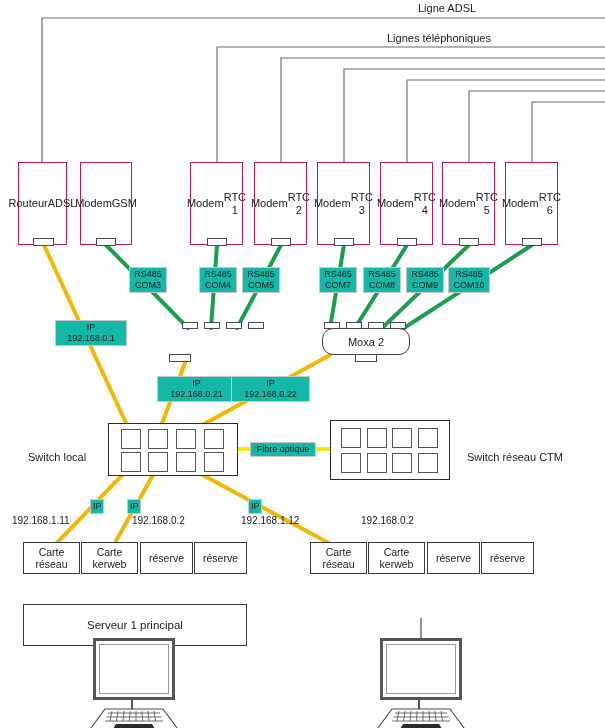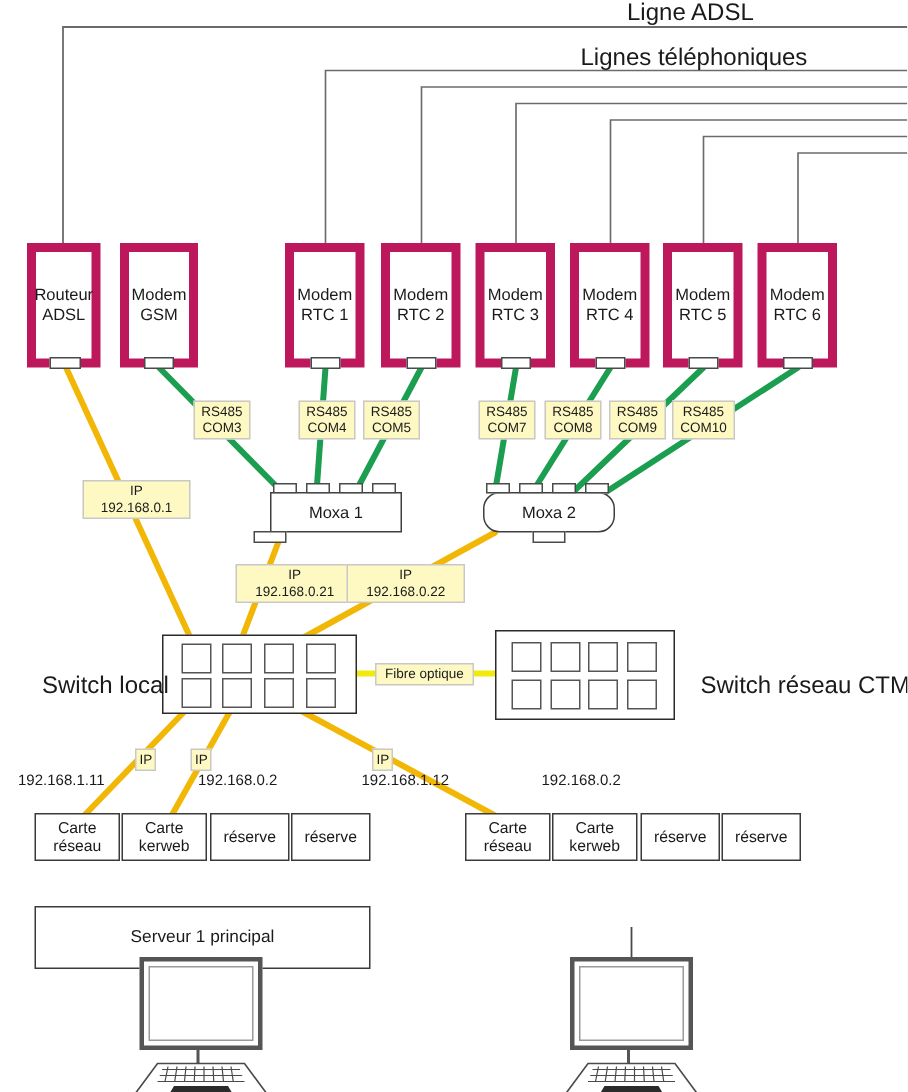--- a/index.html
+++ b/index.html
@@ -16,55 +16,54 @@
   }
   #wires{
     position:absolute;
     left:0;top:0;
     width:605px;height:728px;
     pointer-events:none;
   }
   .node{
     position:absolute;
     box-sizing:border-box;
-    border:6px solid #be185d;
+    border:1px solid #be185d;
     background:#ffffff;
     display:flex;
-    flex-direction:column;
     align-items:center;
     justify-content:center;
     text-align:center;
     font-size:11px;
     line-height:13px;
     z-index:3;
   }
   .node span{display:block;}
   .port{
     position:absolute;
     box-sizing:border-box;
     border:1px solid #4a4a4a;
     background:#ffffff;
     z-index:4;
   }
   .label{
     position:absolute;
     box-sizing:border-box;
-    background:#fef9c3;
+    background:#14b8a6;
     border:1px solid #c8c8c8;
     font-size:9px;
     line-height:11px;
     text-align:center;
     padding:1px 2px;
     white-space:nowrap;
     z-index:6;
   }
   .label.noborder{border:none;background:transparent;}
   .plain{
     position:absolute;
-    font-size:16px;
+    font-size:11px;
     line-height:13px;
     white-space:nowrap;
     z-index:6;
     color:#1a1a1a;
   }
   .moxa{
     position:absolute;
     box-sizing:border-box;
     border:1px solid #3f3f3f;
     background:#ffffff;
@@ -256,23 +255,20 @@
   </div>
   <div class="label" style="left:406px;top:267px;width:38px;">
     <div>RS485</div>
     <div>COM9</div>
   </div>
   <div class="label" style="left:448px;top:267px;width:42px;">
     <div>RS485</div>
     <div>COM10</div>
   </div>
 
-  <div class="moxa" style="left:180px;top:328px;width:88px;height:27px;">
-    <span>Moxa 1</span>
-  </div>
   <div class="port" style="left:182px;top:322px;width:16px;height:7px;"></div>
   <div class="port" style="left:204px;top:322px;width:16px;height:7px;"></div>
   <div class="port" style="left:226px;top:322px;width:16px;height:7px;"></div>
   <div class="port" style="left:248px;top:322px;width:16px;height:7px;"></div>
   <div class="port" style="left:169px;top:354px;width:22px;height:8px;"></div>
 
   <div class="moxa" style="left:322px;top:328px;width:88px;height:27px;border-radius:11px;">
     <span>Moxa 2</span>
   </div>
   <div class="port" style="left:324px;top:322px;width:16px;height:7px;"></div>

